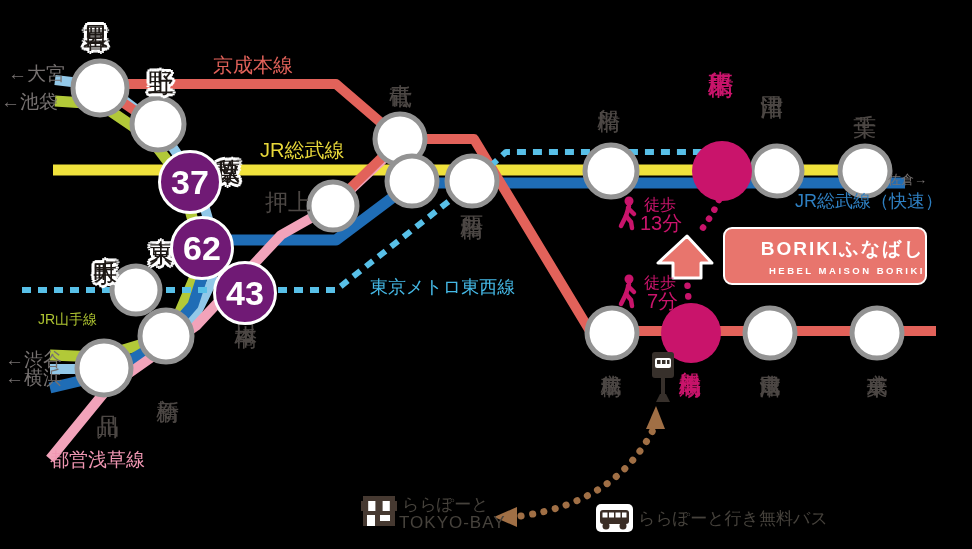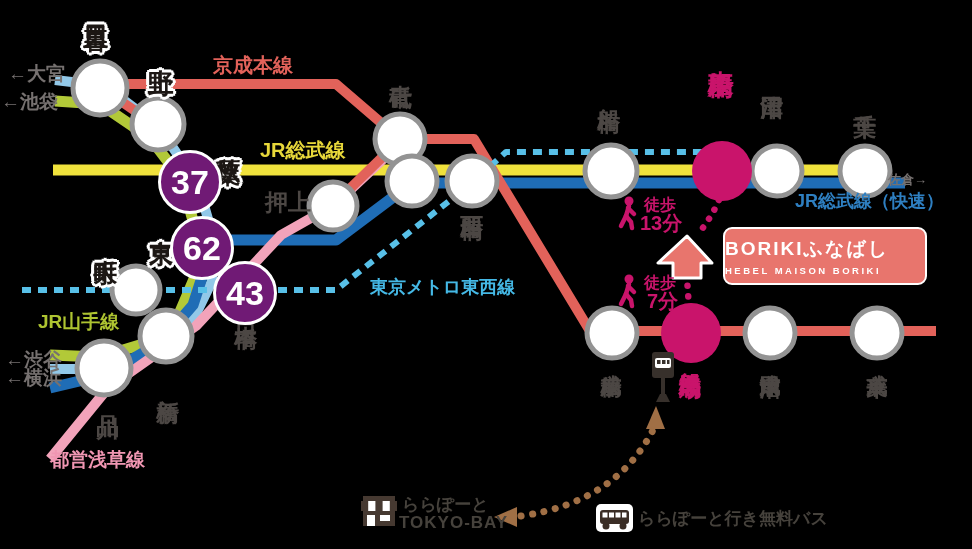--- a/index.html
+++ b/index.html
@@ -1,32 +1,32 @@
 <!DOCTYPE html>
 <html><head>
 <meta charset="utf-8">
 <style>
   html,body{margin:0;padding:0;background:#000;}
   #canvas{position:relative;width:972px;height:549px;background:#000;overflow:hidden;
           font-family:"Liberation Sans","DejaVu Sans",sans-serif;}
   svg{position:absolute;left:0;top:0;}
-  .lbl{position:absolute;font-weight:bold;white-space:nowrap;line-height:1.05;z-index:5;text-align:right;}
+  .lbl{position:absolute;font-weight:normal;white-space:nowrap;line-height:1.05;z-index:5;text-align:right;}
   .v{writing-mode:vertical-rl;text-orientation:upright;letter-spacing:1px;}
   .gray{color:#4c4744;}
   .dgray{color:#767170;}
   .magenta{color:#c9146b;}
   .outlined{color:#1c1714;
     text-shadow:-2px -2px 0 #fff,2px -2px 0 #fff,-2px 2px 0 #fff,2px 2px 0 #fff,
                 0 -3px 0 #fff,0 3px 0 #fff,-3px 0 0 #fff,3px 0 0 #fff;}
   .badge{position:absolute;width:64px;height:64px;border-radius:50%;background:#701a75;
          border:3px solid #fff;color:#fff;display:flex;align-items:center;justify-content:center;
          font-weight:bold;font-size:34px;z-index:6;box-sizing:border-box;}
   .boriki{position:absolute;left:723px;top:227px;width:204px;height:58px;background:#e8756d;
           border:2.5px solid #fff;border-radius:9px;display:flex;flex-direction:column;
-          align-items:flex-start;justify-content:center;z-index:7;box-sizing:border-box;}
+          align-items:flex-end;justify-content:center;z-index:7;box-sizing:border-box;}
   .boriki .t{color:#fff;font-weight:bold;font-size:19px;letter-spacing:2px;}
   .boriki .s{color:#fff;font-weight:bold;font-size:9.5px;letter-spacing:2.5px;margin-top:3px;}
 </style>
 </head>
 <body>
 
 <div id="canvas">
 
 <svg width="972" height="549" viewBox="0 0 972 549">
 
@@ -151,21 +151,21 @@
 <div class="lbl v gray" style="left:96px;top:397px;font-size:23px;">品川</div>
 <div class="lbl v gray" style="left:600px;top:357px;font-size:21px;">京成船橋</div>
 <div class="lbl v magenta" style="left:679px;top:355px;font-size:22px;">船橋競馬場</div>
 <div class="lbl v gray" style="left:759px;top:357px;font-size:21px;">京成津田沼</div>
 <div class="lbl v gray" style="left:866px;top:357px;font-size:21px;">京成千葉</div>
 
 <div class="lbl" style="left:213px;top:55px;font-size:20px;color:#e2625a;">京成本線</div>
 <div class="lbl" style="left:260px;top:140px;font-size:20px;color:#e8d83a;">JR総武線</div>
 <div class="lbl" style="left:370px;top:278px;font-size:18px;color:#45b9e6;">東京メトロ東西線</div>
 <div class="lbl" style="left:795px;top:192px;font-size:18px;color:#2e7fc1;">JR総武線（快速）</div>
-<div class="lbl" style="left:38px;top:312px;font-size:19px;color:#aec431;">JR山手線</div>
+<div class="lbl" style="left:38px;top:312px;font-size:14px;color:#aec431;">JR山手線</div>
 <div class="lbl" style="left:50px;top:450px;font-size:19px;color:#f096b2;">都営浅草線</div>
 
 <div class="lbl dgray" style="left:8px;top:64px;font-size:19px;">←大宮</div>
 <div class="lbl dgray" style="left:1px;top:92px;font-size:19px;">←池袋</div>
 <div class="lbl dgray" style="left:5px;top:350px;font-size:19px;">←渋谷</div>
 <div class="lbl dgray" style="left:5px;top:368px;font-size:19px;">←横浜</div>
 <div class="lbl dgray" style="left:888px;top:173px;font-size:13px;">佐倉→</div>
 
 <div class="lbl magenta" style="left:644px;top:197px;font-size:16px;">徒歩</div>
 <div class="lbl magenta" style="left:640px;top:213px;font-size:20px;">13分</div>

